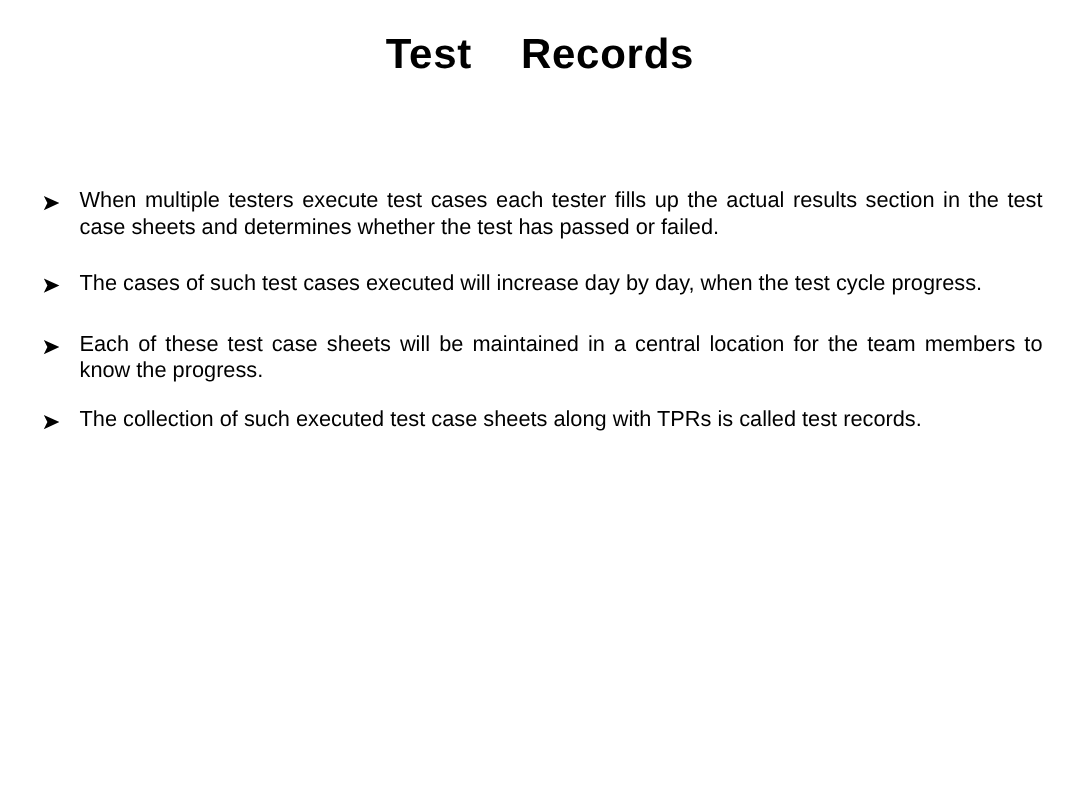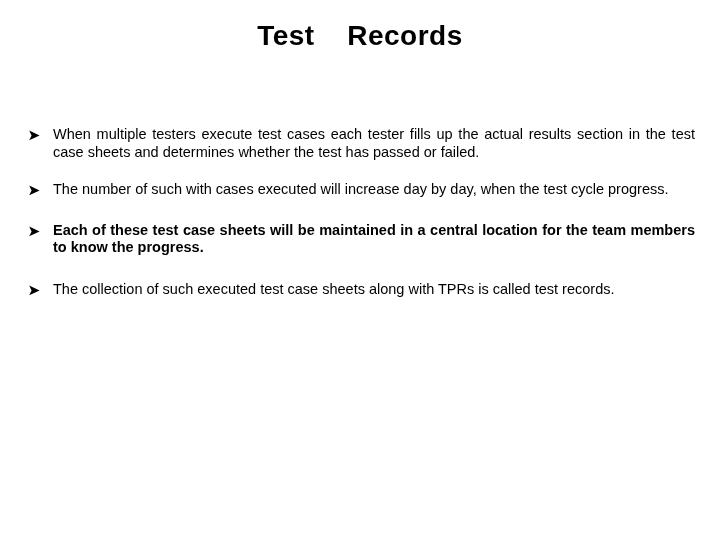--- a/index.html
+++ b/index.html
@@ -77,21 +77,21 @@
   }
 
   .bullet-text {
     display: block;
   }
 
   
   .gap-1 { }
   .gap-2 { margin-bottom: 22px; }
   .gap-3 { margin-bottom: 23px; }
-  .gap-4 { margin-bottom: 24px; font-weight: bold; }
+  .gap-4 { margin-bottom: 15px; }
 </style>
 </head>
 <body>
 
 <div class="slide">
 
   <div class="slide-title">Test  Records</div>
 
   <div class="body-area">
 
@@ -104,21 +104,21 @@
       <span class="bullet-text">When multiple testers execute test cases each tester fills up the actual results section in the test case sheets and determines whether the test has passed or failed.</span>
     </div>
 
 
     <div class="bullet-item gap-3">
       <span class="bullet-marker">
         <svg width="13" height="11" viewBox="0 0 13 11" aria-hidden="true">
           <path d="M1.2 0.6 L11.6 5.4 L1.2 10.2 L3.6 5.4 Z" fill="#000000"></path>
         </svg>
       </span>
-      <span class="bullet-text">The number of such with cases executed will increase day by day, when the test cycle progress.</span>
+      <span class="bullet-text">The cases of such test cases executed will increase day by day, when the test cycle progress.</span>
     </div>
 
     <div class="bullet-item gap-4">
       <span class="bullet-marker">
         <svg width="13" height="11" viewBox="0 0 13 11" aria-hidden="true">
           <path d="M1.2 0.6 L11.6 5.4 L1.2 10.2 L3.6 5.4 Z" fill="#000000"></path>
         </svg>
       </span>
       <span class="bullet-text">Each of these test case sheets will be maintained in a central location for the team members to know the progress.</span>
     </div>

